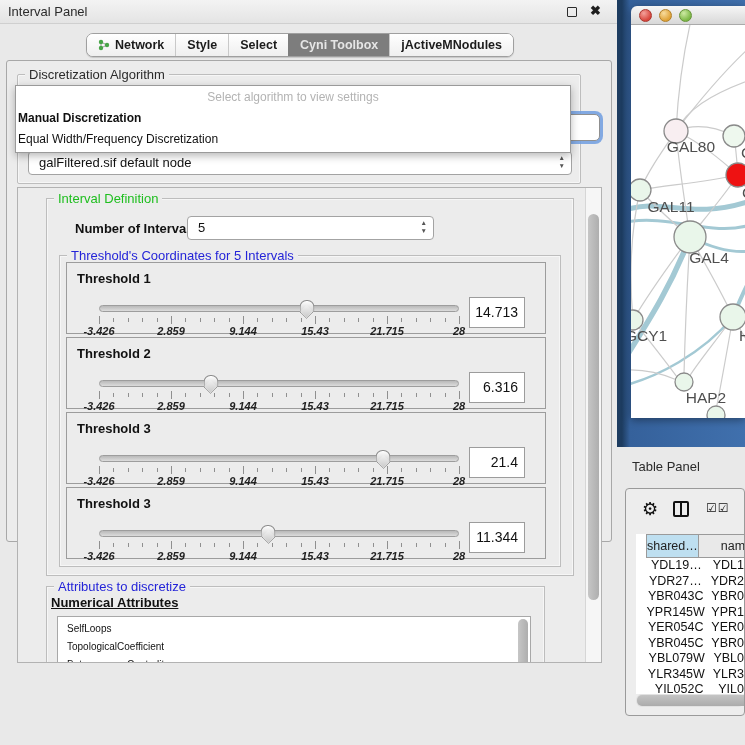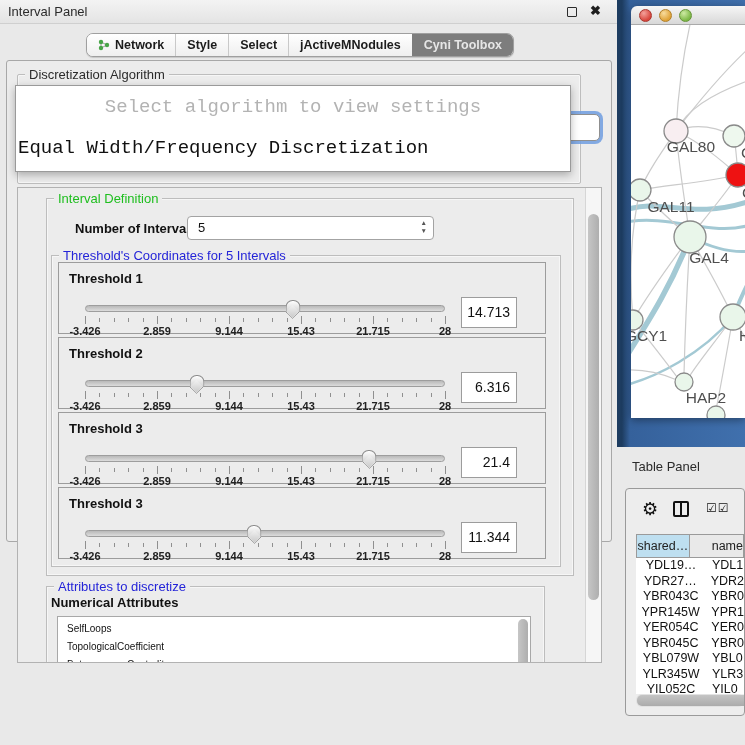--- a/index.html
+++ b/index.html
@@ -41,21 +41,21 @@
   .alg-group { left:10px; top:13px; width:564px; height:60px; }
 
   
   .alg-combo-ring { position:absolute; left:20px; top:39px; width:562px; height:27px;
     background:#fff; border:1px solid #8f8f8f; border-radius:5px;
     box-shadow:0 0 0 3px rgba(112,158,224,.85); z-index:1; }
 
   
   .alg-popup { position:absolute; left:8px; top:24px; width:556px; z-index:3;
     background:#fff; border:1px solid #9a9a9a; box-shadow:0 3px 8px rgba(0,0,0,.28); padding:1px 0 2px 0; }
-  .popup-item { font-size:19px; line-height:17px; color:#111; padding:12px 2px; white-space:nowrap;font-family:Liberation Mono, monospace; }
+  .popup-item { font-size:12px; line-height:17px; color:#111; padding:2px 2px; white-space:nowrap; }
   .popup-item.placeholder { color:#b3b3b3; text-align:center; }
   .popup-item.bold { font-weight:bold; }
 
   .tbl-group { left:10px; top:76px; width:564px; height:47px; }
   .combo { position:absolute; background:#fff; border:1px solid #a3a3a3; border-radius:4px;
     font-size:13px; color:#111; }
   .combo .combo-text { position:absolute; left:10px; top:0; line-height:22px; white-space:nowrap; }
   .combo .spin { position:absolute; right:6px; top:2px; display:flex; flex-direction:column;
     align-items:center; color:#555; }
   .combo .spin span { font-size:6.5px; line-height:8px; }
@@ -69,45 +69,45 @@
     background:linear-gradient(90deg,#c6c6c6,#aeaeae); }
   .vscroll .vthumb { top:26px; height:386px; }
   .scroll-content { position:absolute; left:28px; top:10px; width:528px; }
 
   .interval-group { position:relative; width:528px; border:1px solid #bdbdbd;
     box-shadow:inset 0 0 0 1px #f6f6f6; padding:10px 0 8px 0; }
   .num-row { position:relative; height:44px; }
   .num-label { position:absolute; left:28px; top:12px; font-size:13px; font-weight:bold; color:#111; }
   .num-combo { left:140px; top:7px; width:247px; height:24px; }
 
-  .thr-group { position:relative; margin:2px 12px 0 4px; border:1px solid #bdbdbd;
+  .thr-group { position:relative; margin:2px 12px 0 12px; border:1px solid #bdbdbd;
     box-shadow:inset 0 0 0 1px #f6f6f6; padding:6px 8px 4px 0; }
   .th-panel { position:relative; height:72px; margin:0 6px 3px 6px; border:1px solid #9c9c9c; background:#ececec; }
   .th-label { position:absolute; left:10px; top:8px; font-size:13px; font-weight:bold; color:#111; }
-  .slider-zone { position:absolute; left:26px; top:36px; width:360px; height:36px; }
+  .slider-zone { position:absolute; left:32px; top:36px; width:360px; height:36px;font-style:italic; }
   .track { position:absolute; left:0; top:6px; width:100%; height:7px; border-radius:4px;
     background:linear-gradient(#b9b9b9,#dcdcdc); border:1px solid #9d9d9d; }
   .thumb { position:absolute; top:1px; width:15px; height:18px; transform:translateX(-50%); z-index:2; }
   .thumb-top { position:absolute; left:0; right:0; top:0; height:12px;
     background:linear-gradient(#fefefe,#d2d2d2); border:1px solid #8d8d8d; border-bottom:none;
     border-radius:7px 7px 1px 1px; }
   .thumb-tip { position:absolute; left:2.5px; top:7px; width:10px; height:10px;
     background:linear-gradient(135deg,#f2f2f2,#c9c9c9); border:1px solid #8d8d8d;
     border-top:none; border-left:none; transform:rotate(45deg); border-radius:1px; }
   .ticks { position:absolute; left:0; top:17px; width:100%; height:9px; }
   .tick { position:absolute; top:2px; width:1px; height:4px; background:#8f8f8f; }
   .tick.major { top:0; height:8px; }
   .tick-labels { position:absolute; left:0; top:26px; width:100%; height:12px; }
   .tick-label { position:absolute; transform:translateX(-50%); font-size:11px; font-weight:600; color:#222; white-space:nowrap; }
   .val-box { position:absolute; left:402px; top:34px; width:56px; height:31px; background:#fff;
     border:1px solid #9c9c9c; font-size:14px; color:#111; line-height:29px; text-align:right; padding-right:6px; }
 
   .attr-group { position:relative; margin-top:10px; width:499px; border:1px solid #bdbdbd;
     box-shadow:inset 0 0 0 1px #f6f6f6; padding:6px 0 10px 0; }
-  .attr-list-title { margin:2px 0 6px 4px; font-size:13px; font-weight:bold; color:#111; }
+  .attr-list-title { margin:2px 0 6px 4px; font-size:13px; font-weight:bold; color:#111;text-decoration:underline; }
   .listbox { position:relative; margin-left:10px; width:474px; height:72px; background:#fff;
     border:1px solid #a8a8a8; overflow:hidden; padding:3px 0 0 9px; }
   .list-item { font-size:10px; color:#111; line-height:18px; white-space:nowrap; }
   .listbox .vthumb { right:2px; left:auto; top:2px; height:52px; width:10px; }
 
   .apply-bar { position:absolute; left:0; right:0; top:602px; height:40px;
     border-top:1px solid #cacaca; background:#e9e9e9; display:flex; justify-content:center; }
   .apply-btn { margin-top:9px; height:23px; padding:0 14px; font-size:13.5px; color:#111;
     background:linear-gradient(#ffffff,#e9e9e9); border:1px solid #9b9b9b; border-radius:6px; line-height:21px; }
 
@@ -131,21 +131,21 @@
 
   .tp-titlebar { position:absolute; left:0; top:447px; width:128px; height:38px; background:#e9e9e9; }
   .tp-title { position:absolute; left:15px; top:0; line-height:40px; font-size:13px; color:#2b2b2b; }
   .tp-window { position:absolute; left:8px; top:488px; width:120px; height:228px;
     background:#ededed; border:1px solid #9a9a9a; border-radius:4px; overflow:hidden; }
   .tp-toolbar { position:absolute; left:0; top:8px; height:28px; right:0; }
   .gear-icon { position:absolute; left:16px; top:1px; font-size:18px; color:#111; }
   .cols-icon { position:absolute; left:47px; top:4px; width:16px; height:16px; border:2px solid #111; border-radius:2px; }
   .cols-icon:before { content:''; position:absolute; left:5px; top:0; bottom:0; width:2px; background:#111; }
   .checks-icon { position:absolute; left:80px; top:4px; font-size:12px; color:#111; letter-spacing:1px; }
-  .tp-table { position:absolute; left:10px; top:45px; width:108px; height:160px; background:#fff; overflow:hidden; }
+  .tp-table { position:absolute; left:10px; top:45px; width:108px; height:160px; background:#fff; overflow:hidden;padding-left:10px; }
   .tp-header { display:flex; height:24px; }
   .th-cell { font-size:12.5px; color:#222; line-height:22px; border:1px solid #9a9a9a; }
   .th-cell.c1 { width:70px; background:#bedff0; text-align:center; }
   .th-cell.c2 { width:60px; background:#e9e9e9; border-left:none; padding-left:22px; }
   .tp-row { display:flex; height:15.5px; }
   .td-cell { font-size:12.5px; color:#111; line-height:15.5px; white-space:nowrap; }
   .td-cell.c1 { width:70px; text-align:center; }
   .td-cell.c2 { padding-left:6px; }
   .hscroll { position:absolute; left:10px; top:205px; width:108px; height:13px;
     background:#e2e2e2; border-radius:6px; }
@@ -173,42 +173,50 @@
         <circle cx="9" cy="7" r="2.2" fill="#47a447"></circle>
       </svg>
       <span>Network</span>
     </span>
     <span class="seg">
         <span>Style</span>
       </span>
     <span class="seg">
         <span>Select</span>
       </span>
+    <span class="seg selected">
+        <span>Cyni Toolbox</span>
+      </span>
     <span class="seg">
         <span>jActiveMNodules</span>
       </span>
-    <span class="seg selected">
-        <span>Cyni Toolbox</span>
-      </span>
   </div>
 
   <div class="cp-body">
 
     <div class="grp alg-group">
       <span class="grp-title">Discretization Algorithm</span>
       <div class="alg-combo-ring"></div>
     </div>
 
     <div class="alg-popup" id="alg-popup">
         <div class="popup-item placeholder">Select algorithm to view settings</div>
+        <div class="popup-item bold">Manual Discretization</div>
         <div class="popup-item ">Equal Width/Frequency Discretization</div>
       </div>
 
     <div class="grp tbl-group">
       <span class="grp-title">Table Data</span>
+      <div class="combo tbl-combo">
+        <span class="combo-text">galFiltered.sif default node</span>
+        <span class="spin">
+            <span>▲</span>
+            <span>▼</span>
+          </span>
+      </div>
     </div>
 
     <div class="scrollpane">
       <div class="scroll-content">
         <div class="interval-group grp-like" style="position:relative;">
           <span class="grp-title green" style="top:-8px;">Interval Definition</span>
           <div class="num-row">
             <span class="num-label">Number of Intervals</span>
             <div class="combo num-combo">
               <span class="combo-text">5</span>

